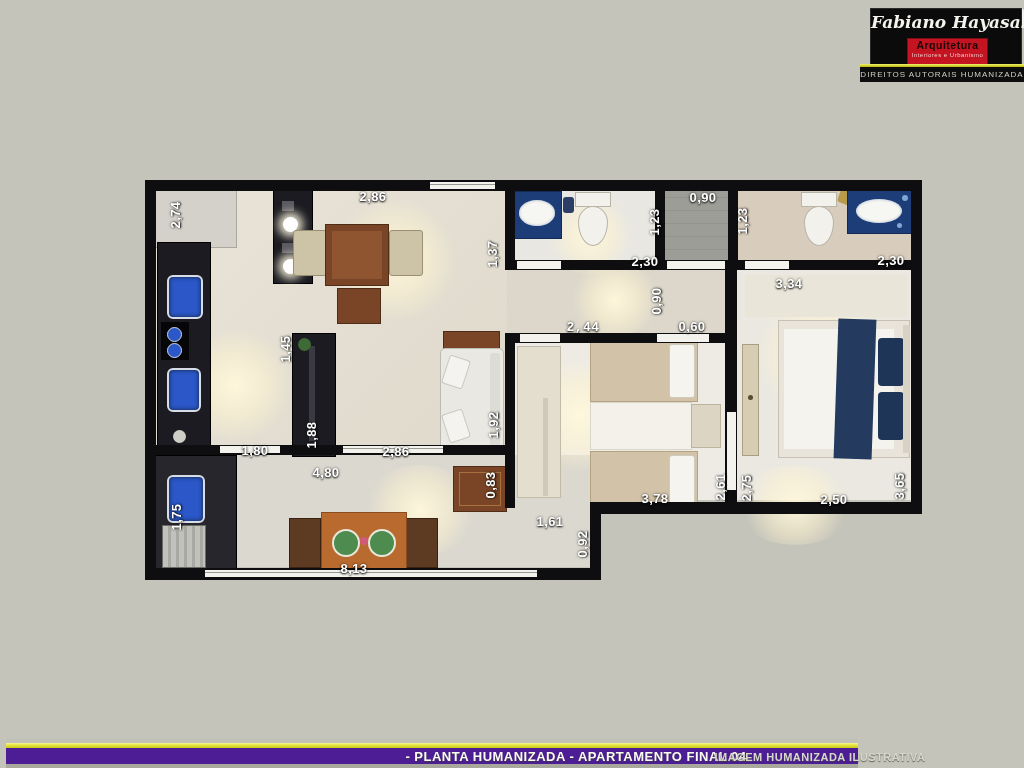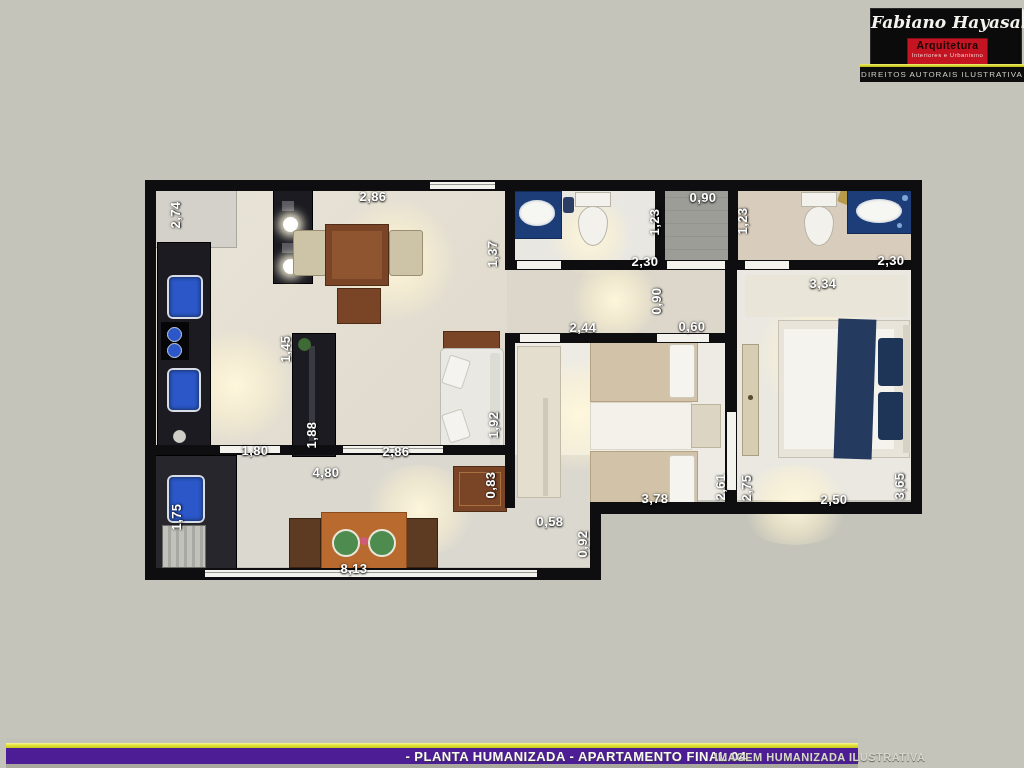--- a/index.html
+++ b/index.html
@@ -58,21 +58,21 @@
 <body>
 
 <div class="logo-box">
   <div class="logo-script">Fabiano Hayasaki</div>
   <div class="logo-red">
     <div class="logo-field">Arquitetura</div>
     <div class="logo-tag">Interiores e Urbanismo</div>
   </div>
 </div>
 <div class="logo-line"></div>
-<div class="logo-strip">DIREITOS AUTORAIS ILUSTRATIVA</div>
+<div class="logo-strip">DIREITOS AUTORAIS HUMANIZADA</div>
 <div class="corner-dot"></div>
 
 <div class="plan">
 
   <div class="floor" style="left:10px;top:10px;width:352px;height:258px;background:linear-gradient(135deg,#e9e4d8,#ded9cb)"></div>
   <div class="floor" style="left:370px;top:10px;width:141px;height:72px;background:#e8e7e2"></div>
   <div class="floor" style="left:520px;top:10px;width:64px;height:72px;background:repeating-linear-gradient(0deg,#9d9d97 0 12px,#93938d 12px 13px)"></div>
   <div class="floor" style="left:593px;top:10px;width:174px;height:72px;background:#d8cdbd"></div>
   <div class="floor" style="left:362px;top:90px;width:220px;height:65px;background:#dcd7ca"></div>
   <div class="floor" style="left:370px;top:163px;width:212px;height:157px;background:#edebe4"></div>
@@ -216,37 +216,37 @@
 
 <div class="abs" style="left:0;top:0;width:1024px;height:768px;pointer-events:none">
     <span class="dim v" style="left: 175px; top: 215px;">2,74</span>
     <span class="dim" style="left: 373px; top: 196px;">2,86</span>
     <span class="dim" style="left: 703px; top: 197px;">0,90</span>
     <span class="dim v" style="left: 654px; top: 222px;">1,23</span>
     <span class="dim v" style="left: 742px; top: 221px;">1,23</span>
     <span class="dim v" style="left: 492px; top: 254px;">1,37</span>
     <span class="dim" style="left: 645px; top: 261px;">2,30</span>
     <span class="dim" style="left: 891px; top: 260px;">2,30</span>
-    <span class="dim" style="left: 823px; top: 283px;">3,34</span>
+    <span class="dim" style="left: 789px; top: 283px;">3,34</span>
     <span class="dim v" style="left: 656px; top: 301px;">0,90</span>
-    <span class="dim" style="left: 583px; top: 327px;">2,44</span>
+    <span class="dim" style="left: 583px; top: 327px; font-family: Liberation Mono, monospace;">2,44</span>
     <span class="dim" style="left: 692px; top: 326px;">0,60</span>
     <span class="dim v" style="left: 285px; top: 349px;">1,45</span>
     <span class="dim v" style="left: 493px; top: 425px;">1,92</span>
     <span class="dim v" style="left: 311px; top: 435px;">1,88</span>
     <span class="dim" style="left: 255px; top: 450px;">1,80</span>
     <span class="dim" style="left: 396px; top: 451px;">2,86</span>
     <span class="dim" style="left: 326px; top: 472px;">4,80</span>
     <span class="dim v" style="left: 490px; top: 485px;">0,83</span>
     <span class="dim v" style="left: 720px; top: 487px;">2,61</span>
     <span class="dim v" style="left: 746px; top: 488px;">2,75</span>
     <span class="dim v" style="left: 899px; top: 486px;">3,65</span>
     <span class="dim" style="left: 655px; top: 498px;">3,78</span>
     <span class="dim" style="left: 834px; top: 499px;">2,50</span>
-    <span class="dim" style="left: 550px; top: 521px;">0,58</span>
+    <span class="dim" style="left: 550px; top: 521px;">1,61</span>
     <span class="dim v" style="left: 582px; top: 544px;">0,92</span>
     <span class="dim v" style="left: 176px; top: 517px;">1,75</span>
     <span class="dim" style="left: 354px; top: 568px;">8,13</span>
   </div>
 
 <div class="footer">
   <div class="footer-top"></div>
   <div class="footer-line"></div>
   <div class="footer-title">- PLANTA HUMANIZADA - APARTAMENTO FINAL 04</div>
   <div class="footer-note">IMAGEM HUMANIZADA ILUSTRATIVA</div>

